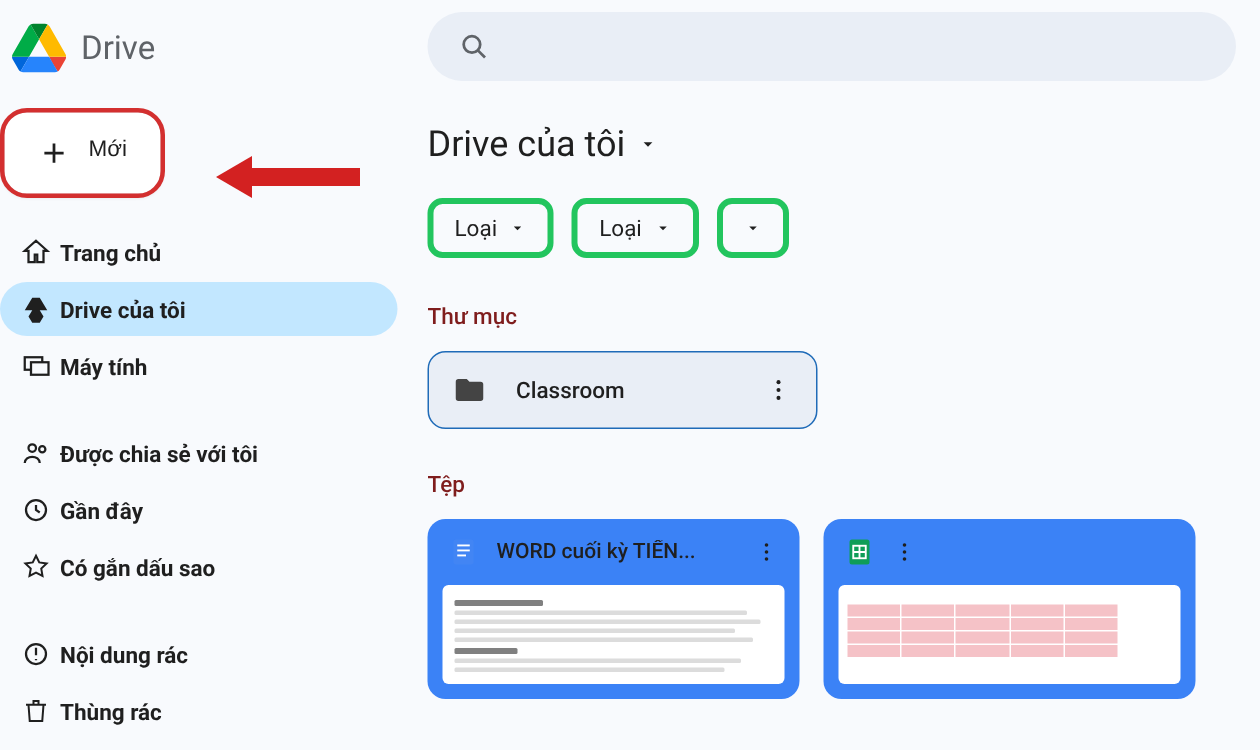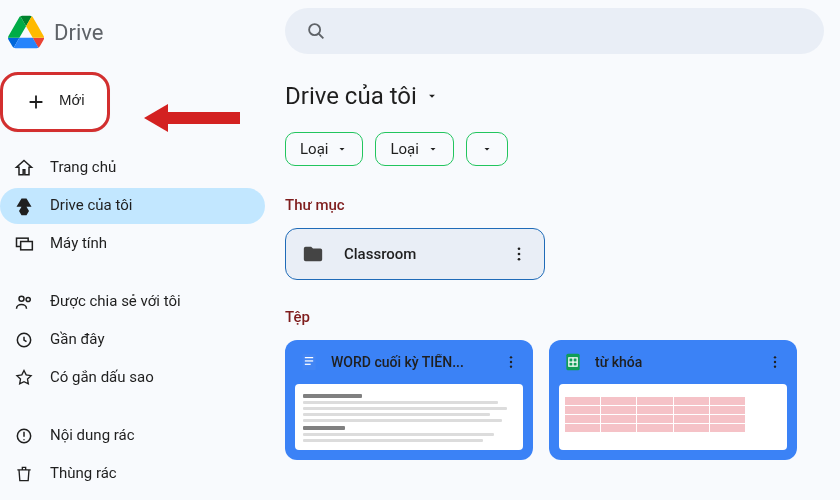--- a/index.html
+++ b/index.html
@@ -4,30 +4,30 @@
 <style>
 * { box-sizing: border-box; margin: 0; padding: 0; }
 body { font-family: 'Google Sans', Roboto, Arial, sans-serif; background: #f8fafd; width: 840px; height: 500px; overflow: hidden; color: #1f1f1f; }
 .app { display: flex; height: 100%; }
 .sidebar { width: 265px; padding: 10px 0 10px 0; background: #f8fafd; }
 .logo-row { display: flex; align-items: center; gap: 10px; padding: 4px 8px 24px 8px; }
 .logo-text { font-size: 22px; color: #5f6368; }
 .new-btn { display: inline-flex; align-items: flex-start; gap: 12px; background: #fff; border: 1px solid #dadce0; border-radius: 16px; padding: 16px 22px; font-size: 15px; font-weight: 500; color: #1f1f1f; cursor: pointer; box-shadow: 0 1px 3px rgba(0,0,0,0.15); margin-left: 2px; margin-bottom: 20px; }
 .new-btn.highlight { outline: 3px solid #d32f2f; outline-offset: -1px; }
 .nav { display: flex; flex-direction: column; gap: 2px; }
-.nav-item { display: flex; align-items: flex-start; gap: 16px; padding: 8px 14px; border-radius: 22px; font-size: 15px; color: #1f1f1f; cursor: pointer; }
+.nav-item { display: flex; align-items: flex-end; gap: 6px; padding: 8px 14px; border-radius: 22px; font-size: 15px; color: #1f1f1f; cursor: pointer; font-weight: bold; }
 .nav-item.active { background: #c2e7ff; }
 .nav-sep { height: 18px; }
 .main { flex: 1; padding: 8px 16px 0 20px; }
 .search-bar { display: flex; align-items: center; gap: 16px; background: #e9eef6; border-radius: 28px; padding: 12px 20px; margin-bottom: 28px; }
 .search-input { border: none; background: transparent; font-size: 17px; color: #5f6368; outline: none; flex: 1; }
 .page-title-row { display: flex; align-items: center; gap: 8px; margin-bottom: 22px; }
 .page-title { font-size: 24px; color: #1f1f1f; }
 .filter-row { display: flex; gap: 12px; margin-bottom: 30px; }
-.chip { display: flex; align-items: center; gap: 8px; border: 1px solid #22c55e; border-radius: 10px; padding: 7px 14px; font-size: 15px; color: #1f1f1f; cursor: pointer; background: #fff0; text-align: right; }
+.chip { display: flex; align-items: center; gap: 8px; border: 4px solid #22c55e; border-radius: 10px; padding: 7px 14px; font-size: 15px; color: #1f1f1f; cursor: pointer; background: #fff0; text-align: right; }
 .section-label { font-size: 15px; color: #7f1d1d; font-weight: 500; margin-bottom: 14px; }
 .folder-row { display: flex; gap: 12px; margin-bottom: 28px; }
 .folder-card { display: flex; align-items: center; gap: 20px; background: #e9eef6; border: 1.5px solid #1f6bb8; border-radius: 12px; padding: 14px 16px; width: 260px; cursor: pointer; }
 .folder-name { flex: 1; font-size: 15px; font-weight: 500; }
 .file-row { display: flex; gap: 16px; }
 .file-card { background: #3b82f6; border-radius: 12px; width: 248px; overflow: hidden; cursor: pointer; }
 .file-head { display: flex; align-items: center; gap: 12px; padding: 12px 14px; }
 .file-title { flex: 1; font-size: 14px; font-weight: 500; white-space: nowrap; overflow: hidden; text-overflow: ellipsis; }
 .file-preview { background: #fff; margin: 0 10px 10px; height: 66px; border-radius: 4px; padding: 6px 8px; overflow: hidden; }
 .fake-line { background: #dcdcdc; height: 3px; margin-bottom: 3px; border-radius: 1px; }
@@ -245,21 +245,20 @@
 
       <div class="file-card">
         <div class="file-head">
           <span class="icon">
               <svg width="20" height="20" viewBox="0 0 24 24">
                 <rect x="4" y="2" width="16" height="20" rx="2" fill="#0f9d58"></rect>
                 <rect x="7" y="7" width="10" height="10" fill="none" stroke="#fff" stroke-width="1.5"></rect>
                 <path d="M12 7v10M7 12h10" stroke="#fff" stroke-width="1.5"></path>
               </svg>
             </span>
-          <span class="file-title">từ khóa</span>
           <span class="icon">
               <svg width="16" height="16" viewBox="0 0 24 24">
                 <circle cx="12" cy="5" r="1.8" fill="#1f1f1f"></circle>
                 <circle cx="12" cy="12" r="1.8" fill="#1f1f1f"></circle>
                 <circle cx="12" cy="19" r="1.8" fill="#1f1f1f"></circle>
               </svg>
             </span>
         </div>
         <div class="sheet-preview">
           <div class="sheet-cell blank"></div>

